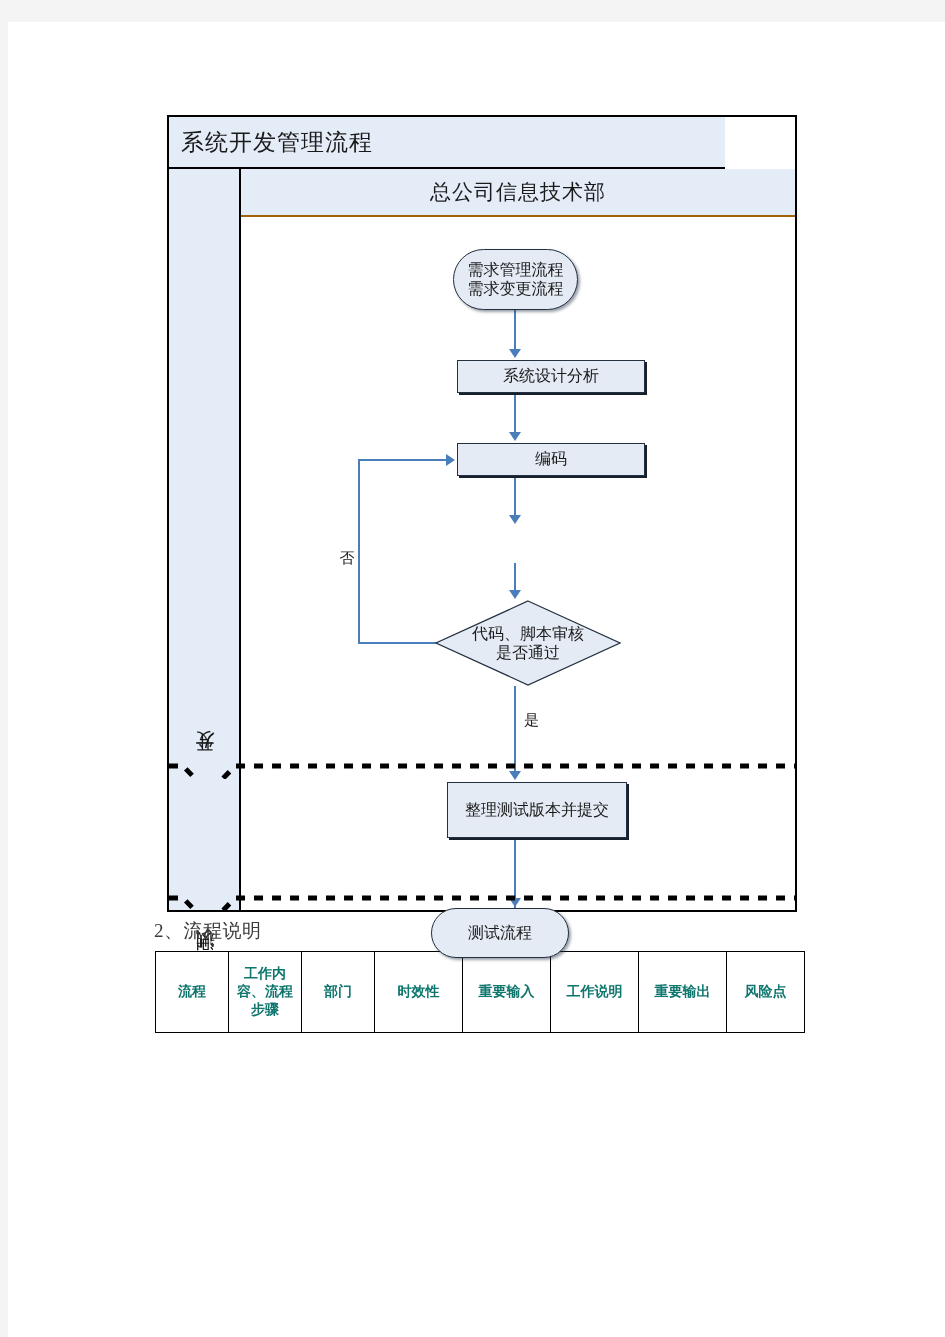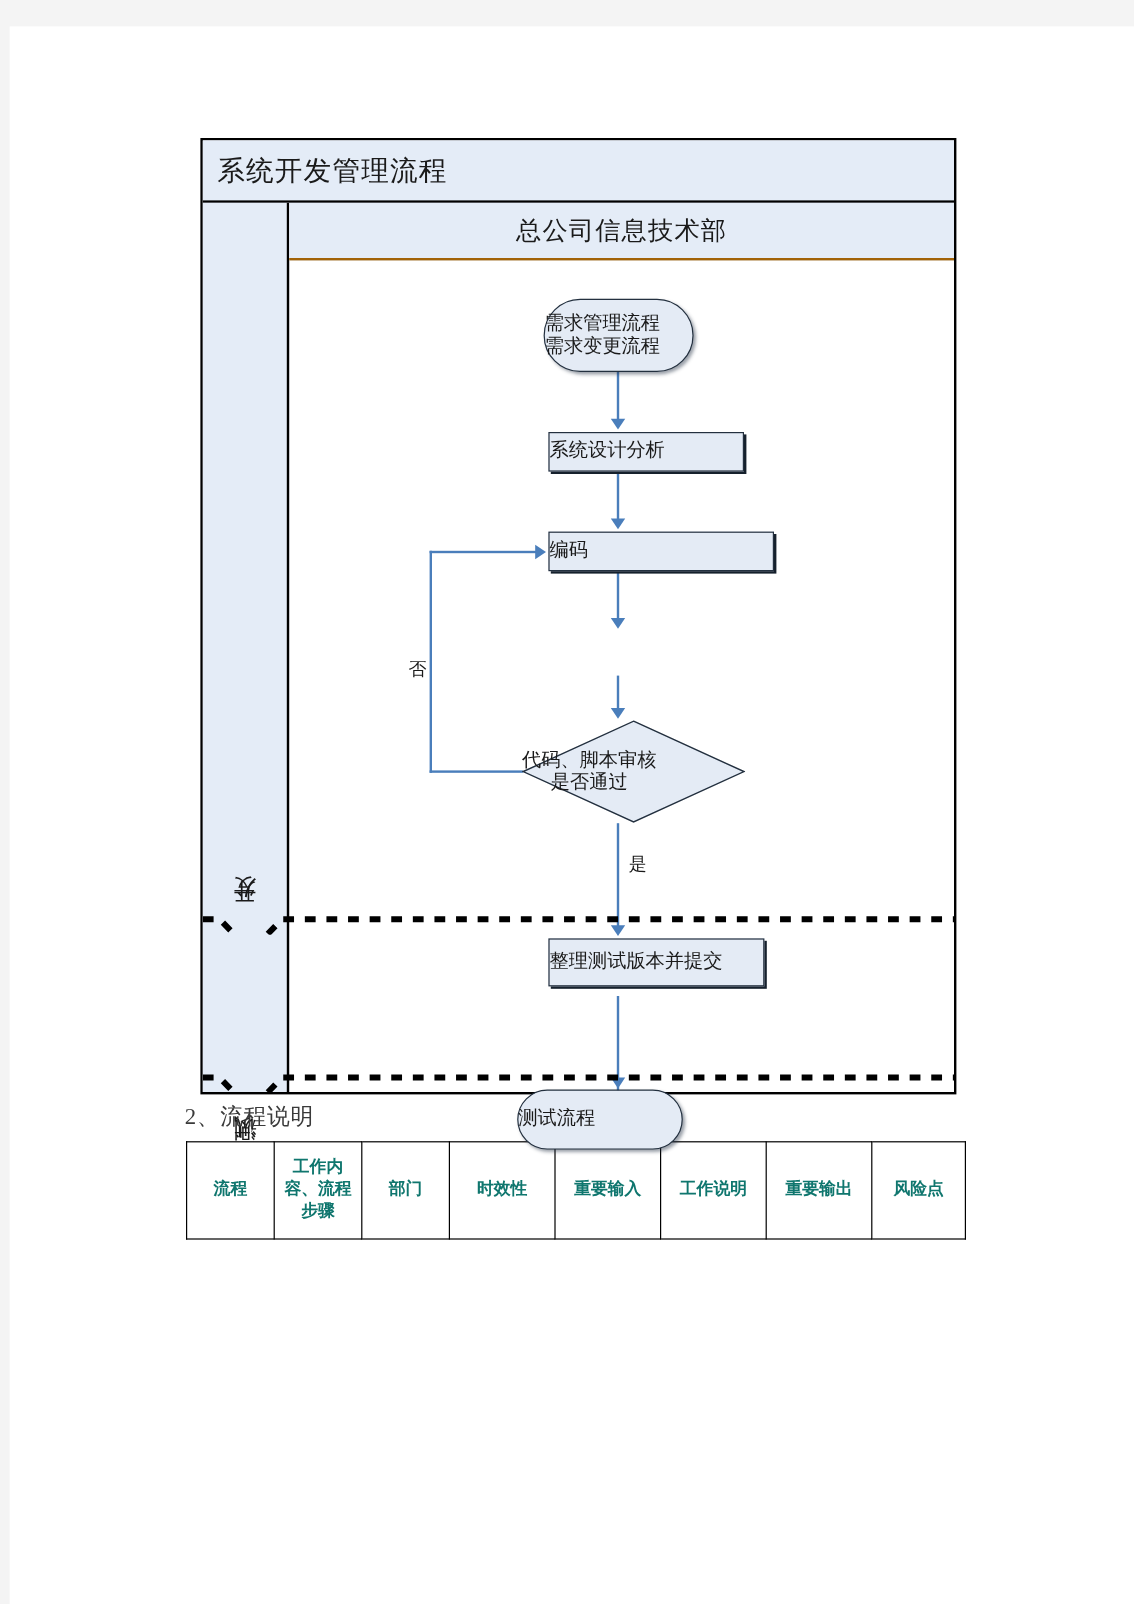--- a/index.html
+++ b/index.html
@@ -34,21 +34,21 @@
     height: 797px;
     box-sizing: border-box;
     border: 2px solid #000000;
   }
 
   
   #diagram-title {
     position: absolute;
     left: 0;
     top: 0;
-    width: 626px;
+    width: 556px;
     height: 52px;
     box-sizing: border-box;
     background: #e4ecf7;
     border-bottom: 2px solid #000000;
     display: flex;
     align-items: center;
     padding-left: 12px;
     font-size: 23px;
     color: #1a1a1a;
     letter-spacing: 1px;
@@ -111,20 +111,21 @@
   }
 
   
   .node {
     position: absolute;
     box-sizing: border-box;
     background: #e4ebf5;
     color: #1a1a1a;
     display: flex;
     align-items: center;
+    justify-content: center;
     text-align: center;
     font-size: 16px;
     line-height: 1.18;
     z-index: 3;
     font-family: Liberation Serif, serif;
   }
 
   .node.process {
     border: 1px solid #23303f;
     box-shadow: 2px 2px 0 #15202c;
@@ -265,21 +266,21 @@
       <div class="node terminator" style="left:212px; top:32px; width:125px; height:61px;">
         <div>
           <div>需求管理流程</div>
           <div>需求变更流程</div>
         </div>
       </div>
 
       <div class="conn v" style="left:273px; top:93px; height:43px;"></div>
       <div class="arrow-down" style="left:268px; top:132px;"></div>
 
-      <div class="node process" style="left:216px; top:143px; width:163px; height:33px;">系统设计分析</div>
+      <div class="node process" style="left:216px; top:143px; width:188px; height:33px;">系统设计分析</div>
 
       <div class="conn v" style="left:273px; top:176px; height:43px;"></div>
       <div class="arrow-down" style="left:268px; top:215px;"></div>
 
       <div class="node process" style="left:216px; top:226px; width:188px; height:33px;">编码</div>
 
       <div class="conn v" style="left:273px; top:259px; height:43px;"></div>
       <div class="arrow-down" style="left:268px; top:298px;"></div>
 
 
@@ -299,21 +300,21 @@
       <div class="conn h" style="left:117px; top:425px; width:78px;"></div>
       <div class="conn v" style="left:117px; top:242px; height:185px;"></div>
       <div class="conn h" style="left:117px; top:242px; width:90px;"></div>
       <div class="arrow-right" style="left:205px; top:237px;"></div>
       <div class="edge-label vertical-text" style="left:96px; top:322px;">否</div>
 
       <div class="conn v" style="left:273px; top:469px; height:89px;"></div>
       <div class="arrow-down" style="left:268px; top:554px;"></div>
       <div class="edge-label" style="left:283px; top:494px;">是</div>
 
-      <div class="node process" style="left:216px; top:565px; width:180px; height:40px;">整理测试版本并提交</div>
+      <div class="node process" style="left:206px; top:565px; width:180px; height:56px;">整理测试版本并提交</div>
 
       <div class="conn v" style="left:273px; top:613px; height:80px;"></div>
       <div class="arrow-down" style="left:268px; top:681px;"></div>
 
       <div class="node terminator" style="left:190px; top:691px; width:138px; height:50px;">测试流程</div>
 
     </div>
   </div>
 
   <div id="section-caption">2、流程说明</div>

